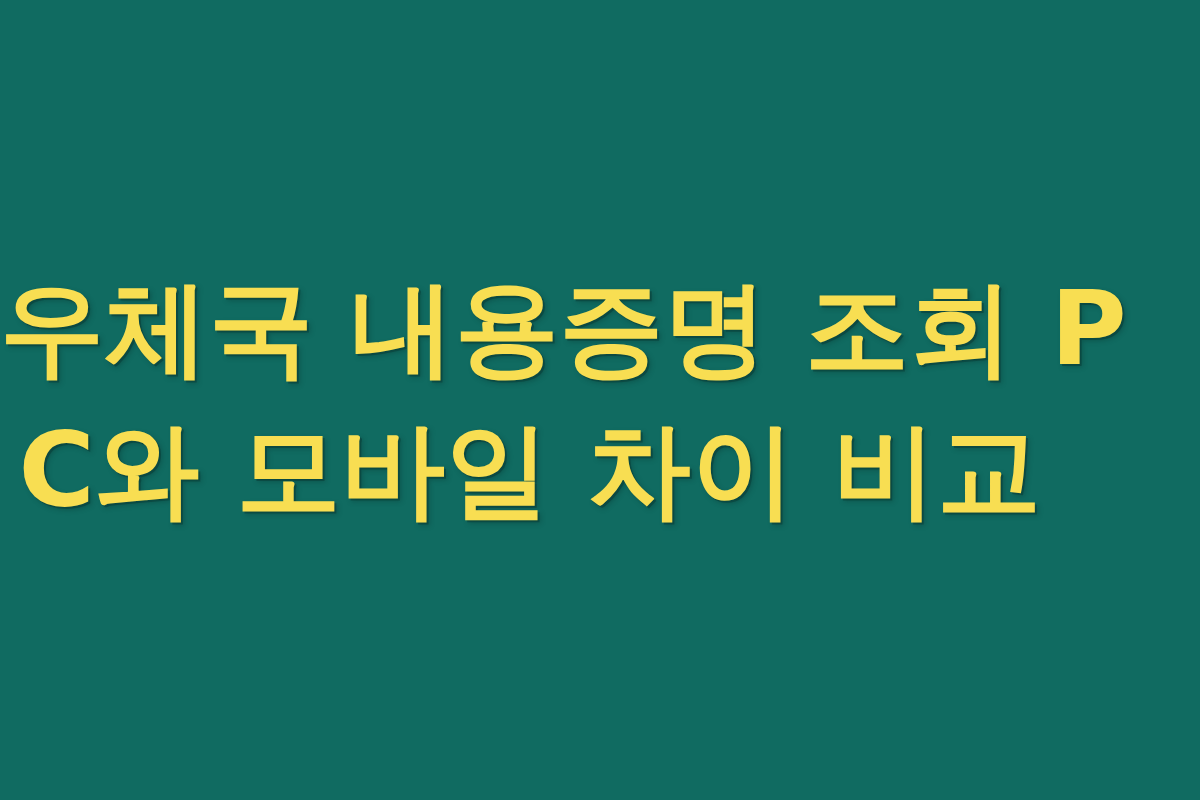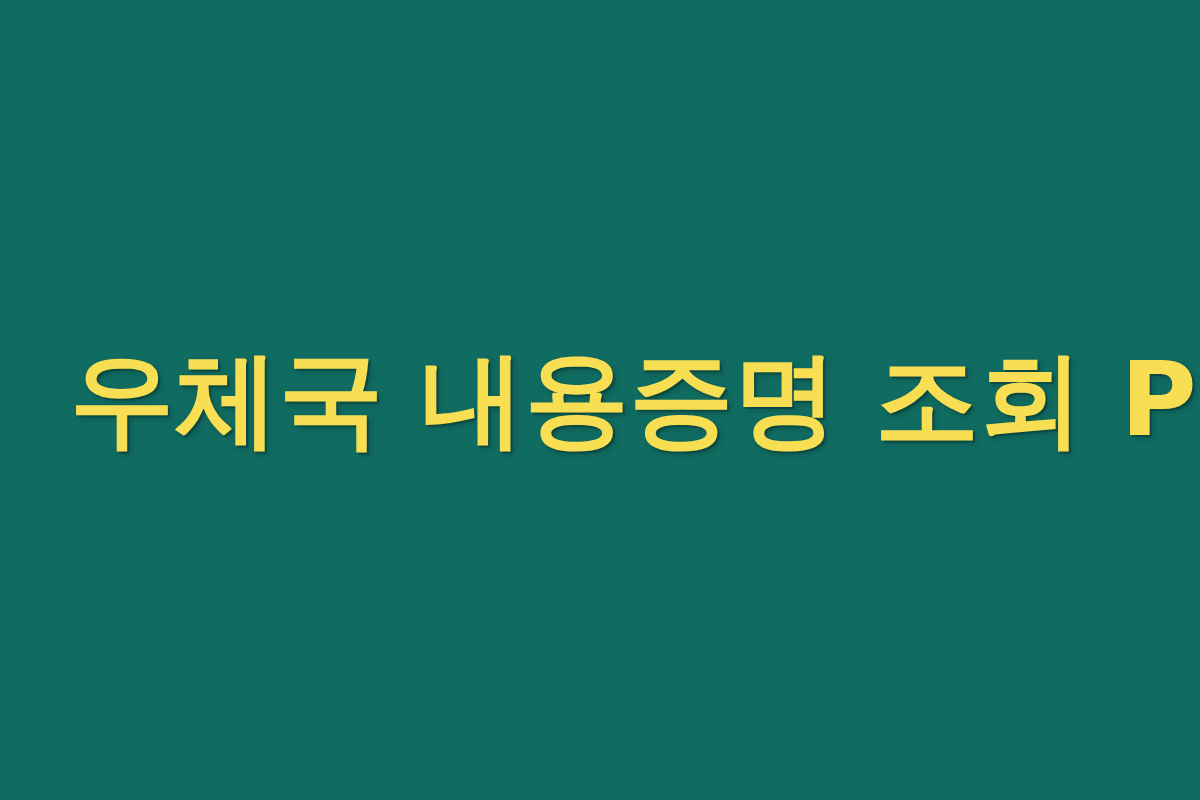--- a/index.html
+++ b/index.html
@@ -15,21 +15,20 @@
     font-family: "DejaVu Sans", "Liberation Sans", sans-serif;
   }
 
   .title-card {
     position: relative;
     width: 1200px;
     height: 800px;
     box-sizing: border-box;
     display: flex;
     align-items: center;
-    justify-content: center;
     background: #106B61;
     overflow: hidden;
   }
 
   .title-block {
     width: 1060px;
     text-align: center;
     display: flex;
     flex-direction: column;
     align-items: center;
@@ -60,16 +59,17 @@
 </style>
 </head>
 <body>
 
 <div class="title-card" style="background: rgb(16, 107, 97);">
 
   <div class="title-block">
 
     <span class="title-line title-line-1" style="color: rgb(248, 222, 82);">우체국 내용증명 조회 P</span>
 
+    <span class="title-line title-line-2" style="color: rgb(248, 222, 82);">C와 모바일 차이 비교</span>
 
   </div>
 
 </div>
 
 </body></html>

